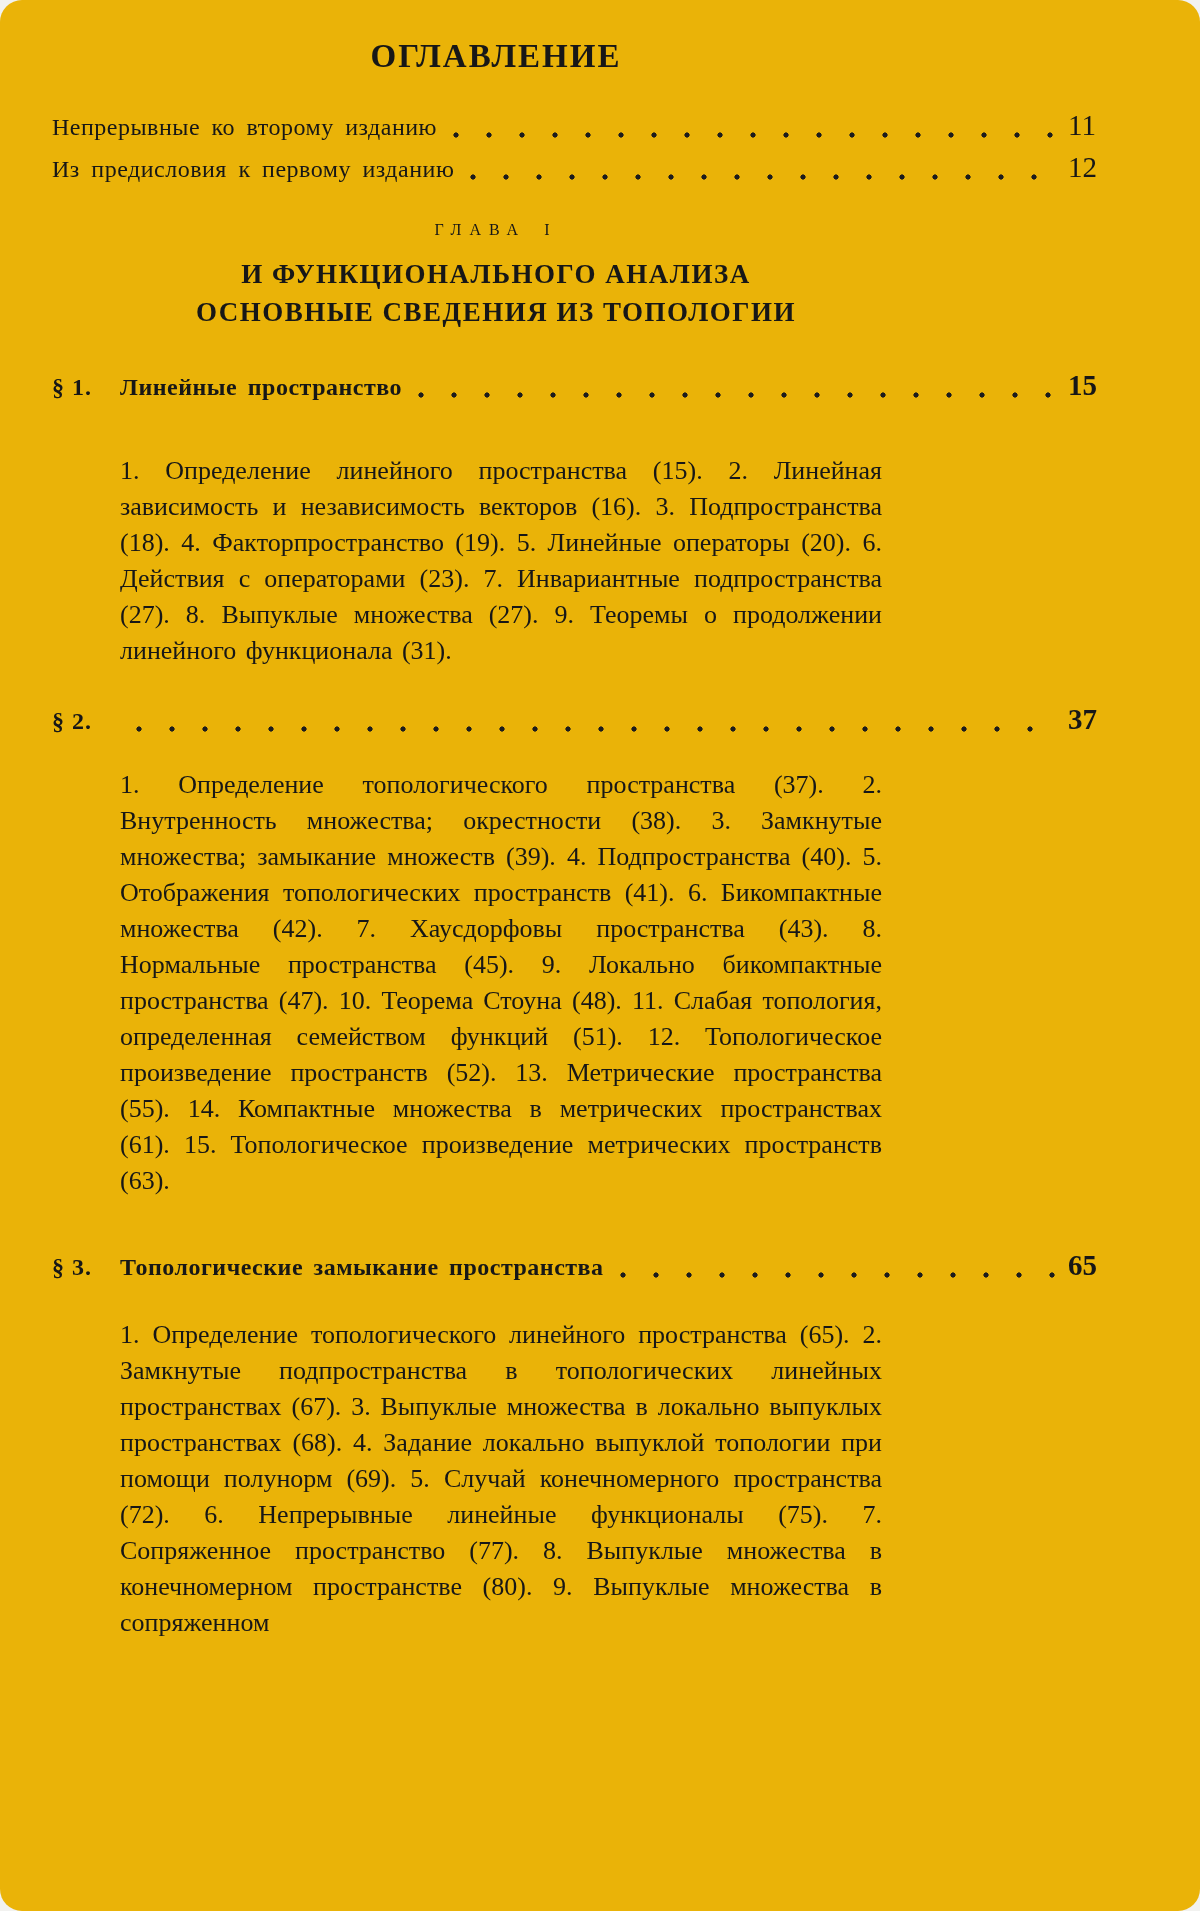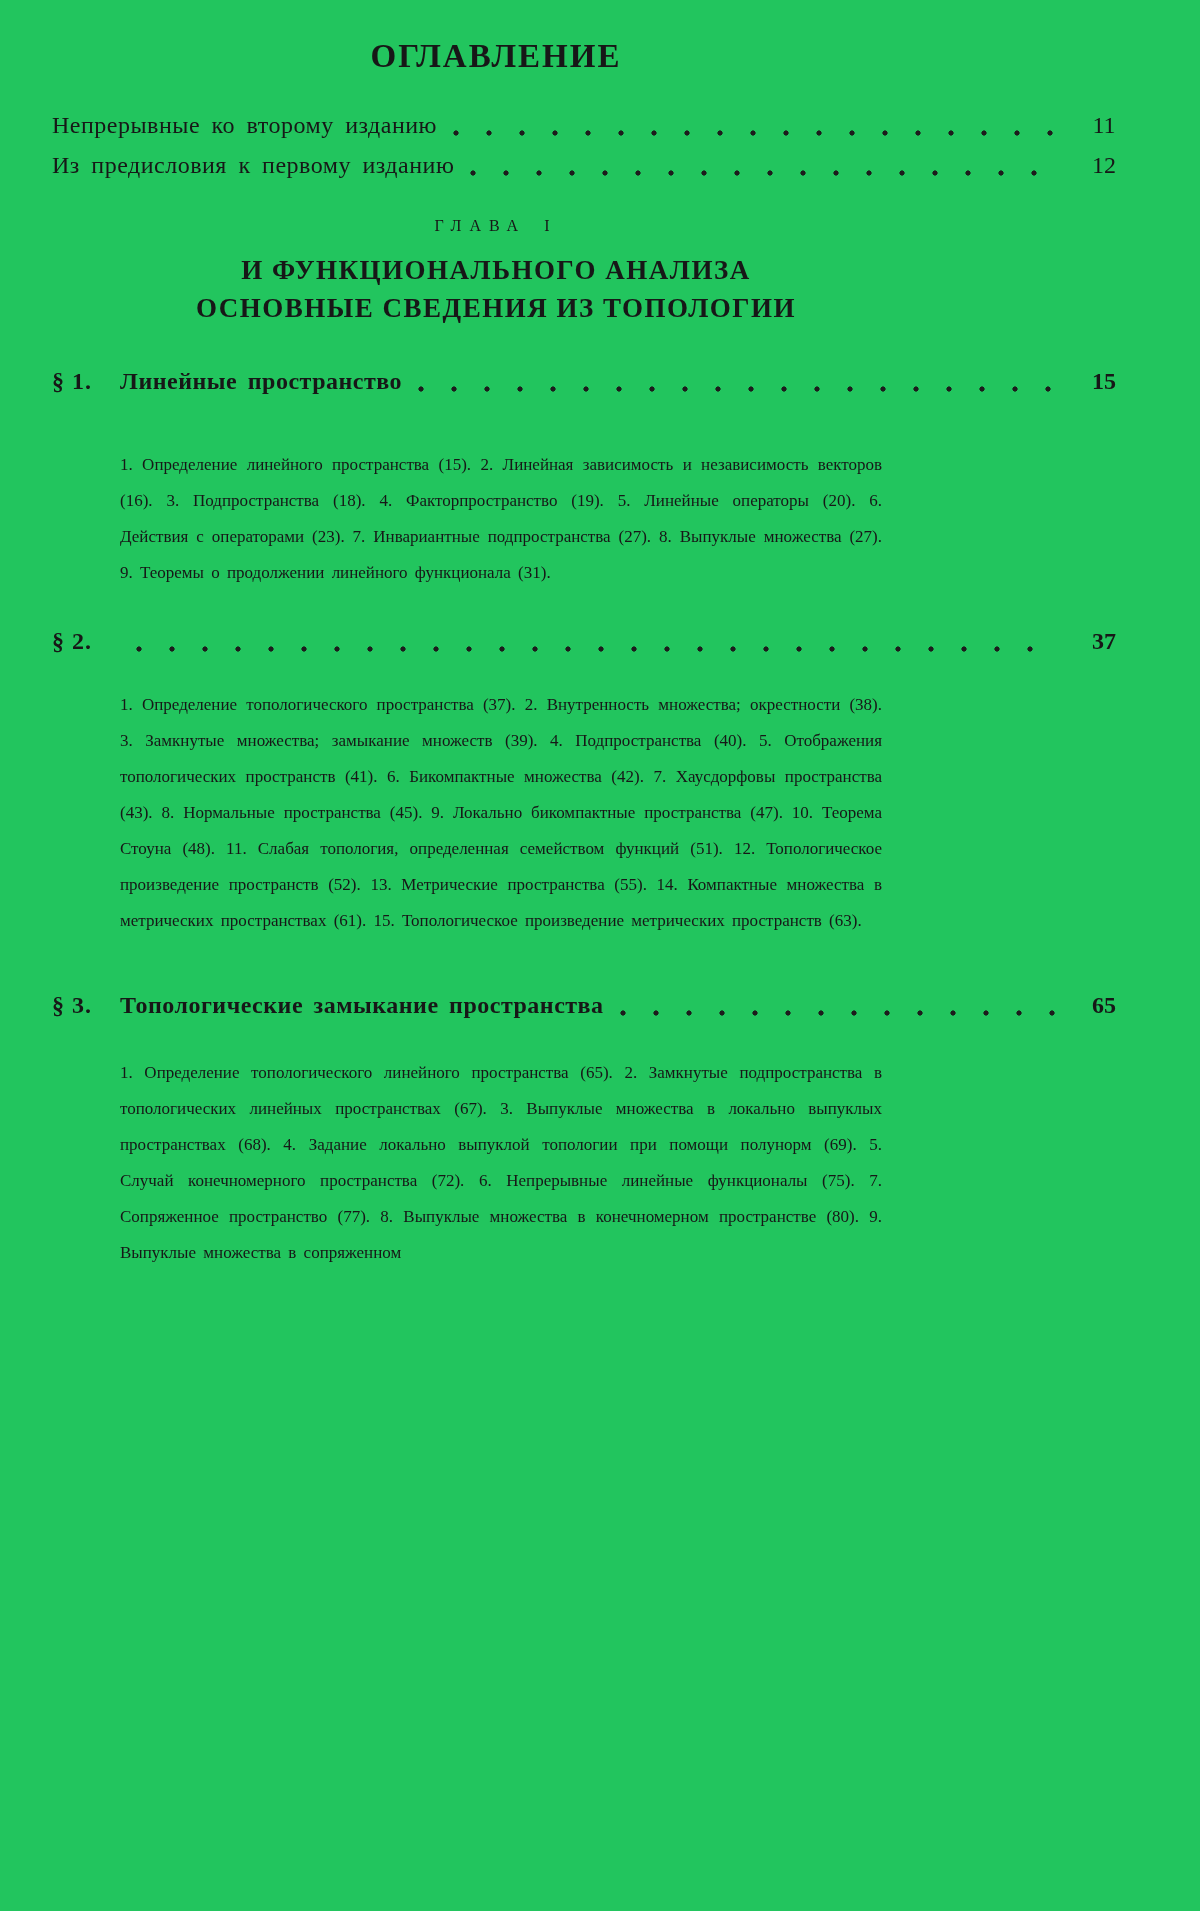--- a/index.html
+++ b/index.html
@@ -7,22 +7,23 @@
     width: 1200px;
     height: 1911px;
     background: #f2f2f0;
     font-family: "Liberation Serif", "DejaVu Serif", serif;
     color: #171717;
     position: relative;
   }
   .sheet {
     position: absolute;
     inset: 0;
-    background: #22c55e;
+    background: #eab308;
     overflow: hidden;
+    border-radius: 22px;
   }
   .content {
     padding: 34px 60px 0 52px; 
   }
   
   .centered-col { width: 888px; }
 
   h1.page-title {
     margin: 4px 0 0 0;
     text-align: center;
@@ -50,22 +51,22 @@
     right: 8px;
     bottom: -3px;
     height: 6px;
     background-image: radial-gradient(circle at 3px 3px, #1c1c1c 2.3px, rgba(0,0,0,0) 2.9px);
     background-size: 33px 6px;
     background-repeat: repeat-x;
   }
 
   .pagenum {
     width: 72px;
-    text-align: center;
-    font-size: 24px;
+    text-align: left;
+    font-size: 29px;
   }
 
   .chapter-kicker {
     margin-top: 32px;
     text-align: center;
     font-size: 16px;
     letter-spacing: 8px;
     word-spacing: 6px;
   }
   .chapter-title {
@@ -85,21 +86,21 @@
   .sec-num {
     width: 68px;
     flex: 0 0 68px;
     letter-spacing: 1px;
   }
   .sec-title { letter-spacing: 0.5px; word-spacing: 4px; }
 
   .sec-desc {
     margin: 46px 0 0 68px;
     width: 762px;
-    font-size: 17px;
+    font-size: 26px;
     line-height: 36px;
     text-align: justify;
     word-spacing: 3px;
   }
   .section.sec-2 .sec-desc { margin-top: 26px; }
   .section.sec-3 .sec-desc { margin-top: 30px; }
 </style>
 </head>
 <body>
 

